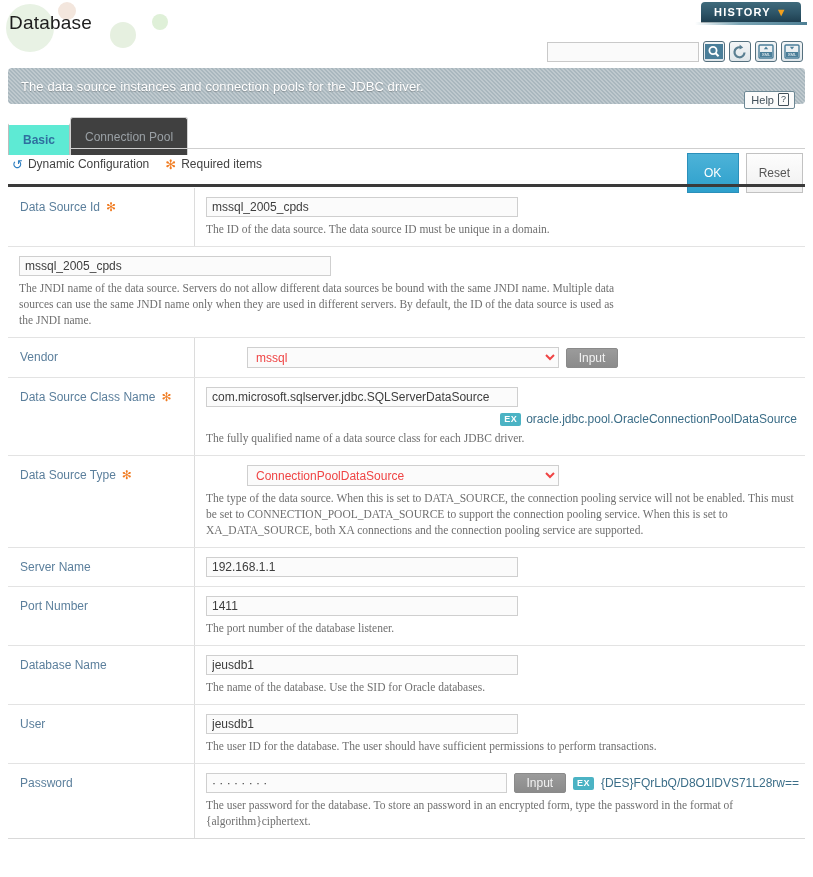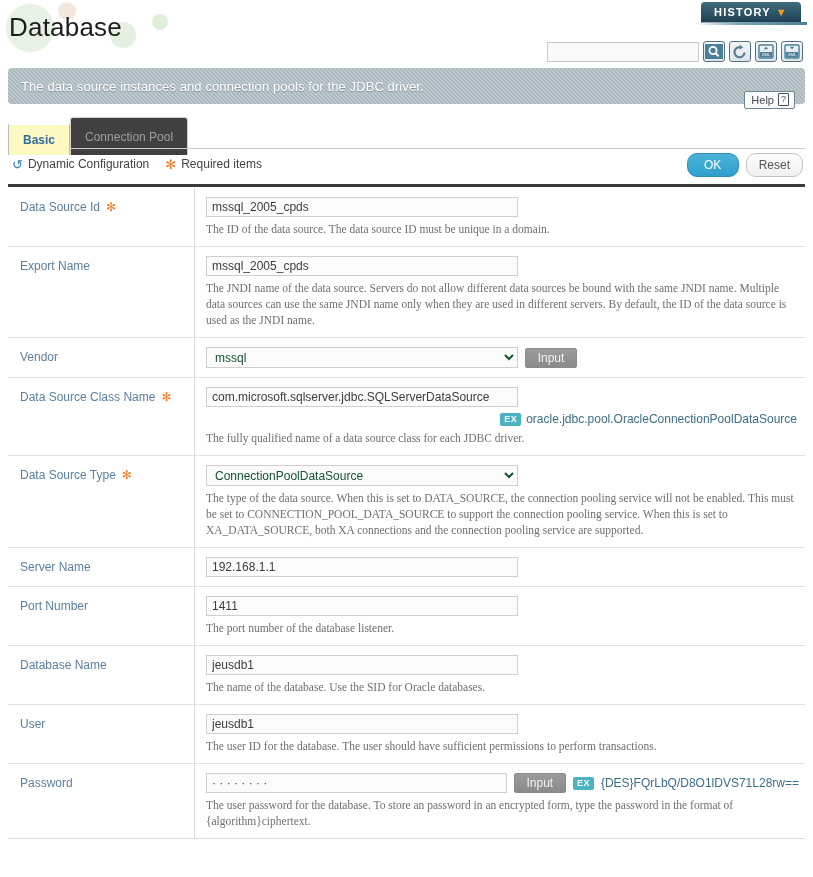--- a/index.html
+++ b/index.html
@@ -14,21 +14,21 @@
 
   
   .title-area { position: relative; height: 58px; }
   .blob { position: absolute; border-radius: 50%; }
   .blob.b1 { left: 6px;  top: 4px;  width: 48px; height: 48px; background:#e8f2e4; }
   .blob.b2 { left: 58px; top: 2px;  width: 18px; height: 18px; background:#f3e6dd; }
   .blob.b3 { left: 110px;top: 22px; width: 26px; height: 26px; background:#e6f0e0; }
   .blob.b4 { left: 152px;top: 14px; width: 16px; height: 16px; background:#dff0d8; }
   .page-title {
     position: absolute; left: 9px; top: 12px;
-    font-size: 26px; color: #1d1d1d; letter-spacing: .2px;
+    font-size: 19px; color: #1d1d1d; letter-spacing: .2px;
     font-family: "Liberation Sans", sans-serif; font-weight: 400;
   }
 
   
   .history-tab {
     position: absolute; right: 12px; top: 2px;
     width: 100px; height: 20px;
     background: linear-gradient(to bottom, #3f6b7c 0%, #2e5568 55%, #1e3f50 100%);
     border-radius: 4px 4px 0 0;
     color: #fff; font-size: 11px; font-weight: bold; letter-spacing: 1.2px;
@@ -83,37 +83,37 @@
 
   
   .tabs { position:absolute; left:8px; top:117px; display:flex; align-items:flex-end; }
   .tab {
     height:38px; padding: 0 14px; display:flex; align-items:center;
     font-size:12px; border:1px solid #d2d2d2; border-bottom:none;
     border-radius:3px 3px 0 0; background:#404040; color:#9aa0a5;
     position:relative;
   }
   .tab.active {
-    background:#fef9c3; color:#2f6f9f; font-weight:bold;
+    background:#5eead4; color:#2f6f9f; font-weight:bold;
     border-color:#bdbdbd; z-index:2; height:32px;
   }
   .tab.active::after{
     content:""; position:absolute; left:0; right:0; top:-1px; height:2px; background:#ffffff;
   }
   .tabs-rule { position:absolute; left:8px; top:148px; width:797px; height:1px; background:#cfcfcf; }
 
   
   .legend { position:absolute; left:12px; top:157px; display:flex; align-items:center; gap:16px; font-size:12px; color:#444; }
   .legend .item { display:flex; align-items:center; gap:5px; }
   .dyn-icon { color:#2f7fc1; font-size:13px; line-height:1; }
   .req-star { color:#f07c22; font-size:13px; line-height:1; }
 
   .actions { position:absolute; right:10px; top:153px; display:flex; gap:7px; }
   .btn {
-    min-width:52px; height:24px; font-size:12px; border-radius:10px;
+    min-width:52px; height:40px; font-size:12px; border-radius:0;
     display:flex; align-items:center; justify-content:center; padding:0 12px;
   }
   .btn-ok { background: linear-gradient(to bottom,#4db3d8 0%, #2da0cc 100%); color:#fff; border:1px solid #2b8fba; }
   .btn-reset { background: linear-gradient(to bottom,#fdfdfd 0%, #f0f0f0 100%); color:#555; border:1px solid #c2c2c2; }
 
   
   .form-top-rule { position:absolute; left:8px; top:184px; width:797px; height:3px; background:#3a3a3a; }
   .form { position:absolute; left:8px; top:188px; width:797px; }
   .row { display:flex; border-bottom:1px solid #e3e3e3; min-height:32px; }
   .row:last-child { border-bottom:1px solid #d9d9d9; }
@@ -127,22 +127,23 @@
 
   .field-line { display:flex; align-items:center; gap:7px; flex-wrap:nowrap; }
   input.txt {
     height:20px; border:1px solid #cfcfcf; background:#fbfbfb;
     font-size:12px; color:#3d3d3d; padding:0 5px;
     font-family:Liberation Sans, sans-serif;
   }
   input.w310 { width:312px; }
   select.sel {
     height:21px; width:312px; border:1px solid #cfcfcf; background:#fbfbfb;
-    font-size:12px; color:#14532d; padding:0 4px;
+    font-size:12px; color:#ef4444; padding:0 4px;
     font-family:"Liberation Sans", sans-serif;
+    margin-left:41px;
   }
   .input-btn {
     height:20px; min-width:52px; padding:0 9px;
     background: linear-gradient(to bottom,#9b9b9b 0%, #8b8b8b 100%);
     border:1px solid #8a8a8a; border-radius:2px;
     color:#f2f2f2; font-size:12px;
     display:inline-flex; align-items:center; justify-content:center;
   }
   .desc { font-size:11.5px; color:#6f6f6f; line-height:16px; margin-top:4px; max-width:610px;font-family:Liberation Serif, serif; }
 
@@ -250,23 +251,20 @@
       </div>
       <div class="cell-field">
         <div class="field-line">
           <input class="txt w310" type="text" value="mssql_2005_cpds" style="">
         </div>
         <div class="desc">The ID of the data source. The data source ID must be unique in a domain.</div>
       </div>
     </div>
 
     <div class="row">
-      <div class="cell-label">
-        <span>Export Name</span>
-      </div>
       <div class="cell-field">
         <div class="field-line">
           <input class="txt w310" type="text" value="mssql_2005_cpds" style="">
         </div>
         <div class="desc">The JNDI name of the data source. Servers do not allow different data sources be bound with the same JNDI name. Multiple data sources can use the same JNDI name only when they are used in different servers. By default, the ID of the data source is used as the JNDI name.</div>
       </div>
     </div>
 
     <div class="row">
       <div class="cell-label">

